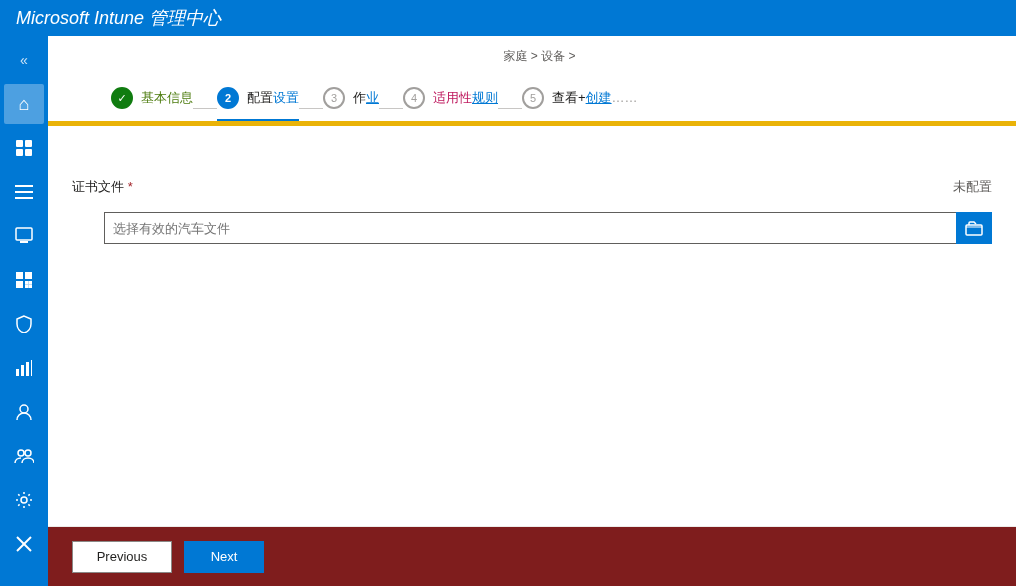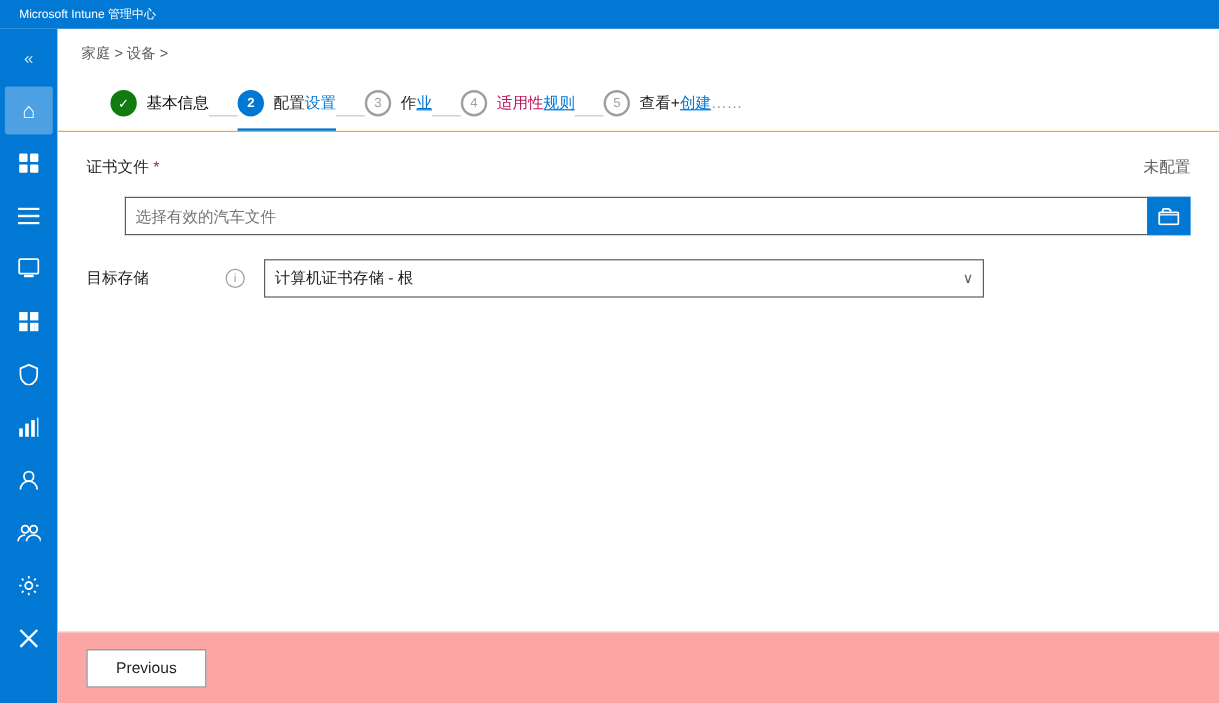--- a/index.html
+++ b/index.html
@@ -2,27 +2,28 @@
 <html><head>
   <meta charset="utf-8">
   <style>
     * { box-sizing: border-box; margin: 0; padding: 0; }
     body { font-family: 'Segoe UI', sans-serif; background: #f3f2f1; height: 586px; width: 1016px; overflow: hidden; display: flex; flex-direction: column; }
 
     
     .topbar {
       background: #0078d4;
       color: white;
-      height: 24px;
+      height: 36px;
       display: flex;
       align-items: center;
       padding: 0 16px;
-      font-size: 10px;
+      font-size: 18px;
       font-weight: 500;
       flex-shrink: 0;
+      font-style: italic;
     }
 
     
     .main-layout {
       display: flex;
       flex: 1;
       overflow: hidden;
     }
 
     
@@ -65,22 +66,23 @@
     
     .content-area {
       flex: 1;
       background: white;
       display: flex;
       flex-direction: column;
       overflow: hidden;
     }
 
     .page-header {
-      padding: 12px 24px 0 20px;
-      border-bottom: 1px solid #eab308;
+      padding: 12px 24px 0 39px;
+      border-bottom: 5px solid #eab308;
+      text-align: center;
     }
 
     .breadcrumb {
       font-size: 12px;
       color: #605e5c;
       margin-bottom: 6px;
     }
 
     .breadcrumb span { color: #605e5c; }
 
@@ -175,20 +177,21 @@
     .form-area {
       flex: 1;
       padding: 20px 24px;
       overflow-y: auto;
     }
 
     .form-row {
       display: flex;
       align-items: center;
       margin-bottom: 16px;
+      margin-top: 32px;
     }
 
     .form-label {
       font-size: 13px;
       color: #201f1e;
       min-width: 120px;
     }
 
     .form-label .required { color: #a4262c; }
 
@@ -273,21 +276,21 @@
     }
 
     .dropdown-arrow {
       font-size: 12px;
       color: #605e5c;
     }
 
     
     .footer {
       height: 60px;
-      background: #fca5a5;
+      background: #7f1d1d;
       border-top: 1px solid #edebe9;
       display: flex;
       align-items: center;
       padding: 0 24px;
       gap: 12px;
       flex-shrink: 0;
     }
 
     .btn-previous {
       height: 32px;
@@ -404,21 +407,21 @@
         <span> &gt; </span>
         <span>设备</span>
         <span> &gt; </span>
       </div>
 
       <div class="wizard-steps">
 
         <div class="step">
           <div class="step-number completed">✓</div>
           <span class="step-label">
-            <span style="color:#000000;">基本信息</span>
+            <span style="color:#4d7c0f;">基本信息</span>
           </span>
         </div>
         <div class="step-separator"></div>
 
         <div class="step active">
           <div class="step-number active-step">2</div>
           <span class="step-label">
             <span style="color:#201f1e;">配置</span><span style="color:#0078d4;">设置</span>
           </span>
         </div>
@@ -463,31 +466,22 @@
         <input class="file-input" type="text" readonly="" placeholder="选择有效的汽车文件" style="">
         <div class="file-browse-btn">
           <svg width="18" height="16" viewBox="0 0 18 16" fill="none">
             <rect x="1" y="5" width="16" height="10" rx="1" stroke="white" stroke-width="1.5"></rect>
             <path d="M1 7h16" stroke="white" stroke-width="1"></path>
             <path d="M4 5V3a1 1 0 011-1h4l2 2" stroke="white" stroke-width="1.5" fill="none"></path>
           </svg>
         </div>
       </div>
 
-      <div class="target-row">
-        <span class="target-label">目标存储</span>
-        <div class="info-icon">
-          <span>i</span>
-        </div>
-        <div class="dropdown-select">
-          <span>计算机证书存储 -         根</span>
-          <span class="dropdown-arrow">∨</span>
-        </div>
-      </div>
 
     </div>
 
     <div class="footer">
       <button class="btn-previous">Previous</button>
+      <button class="btn-next">Next</button>
     </div>
 
   </div>
 </div>
 
 </body></html>

